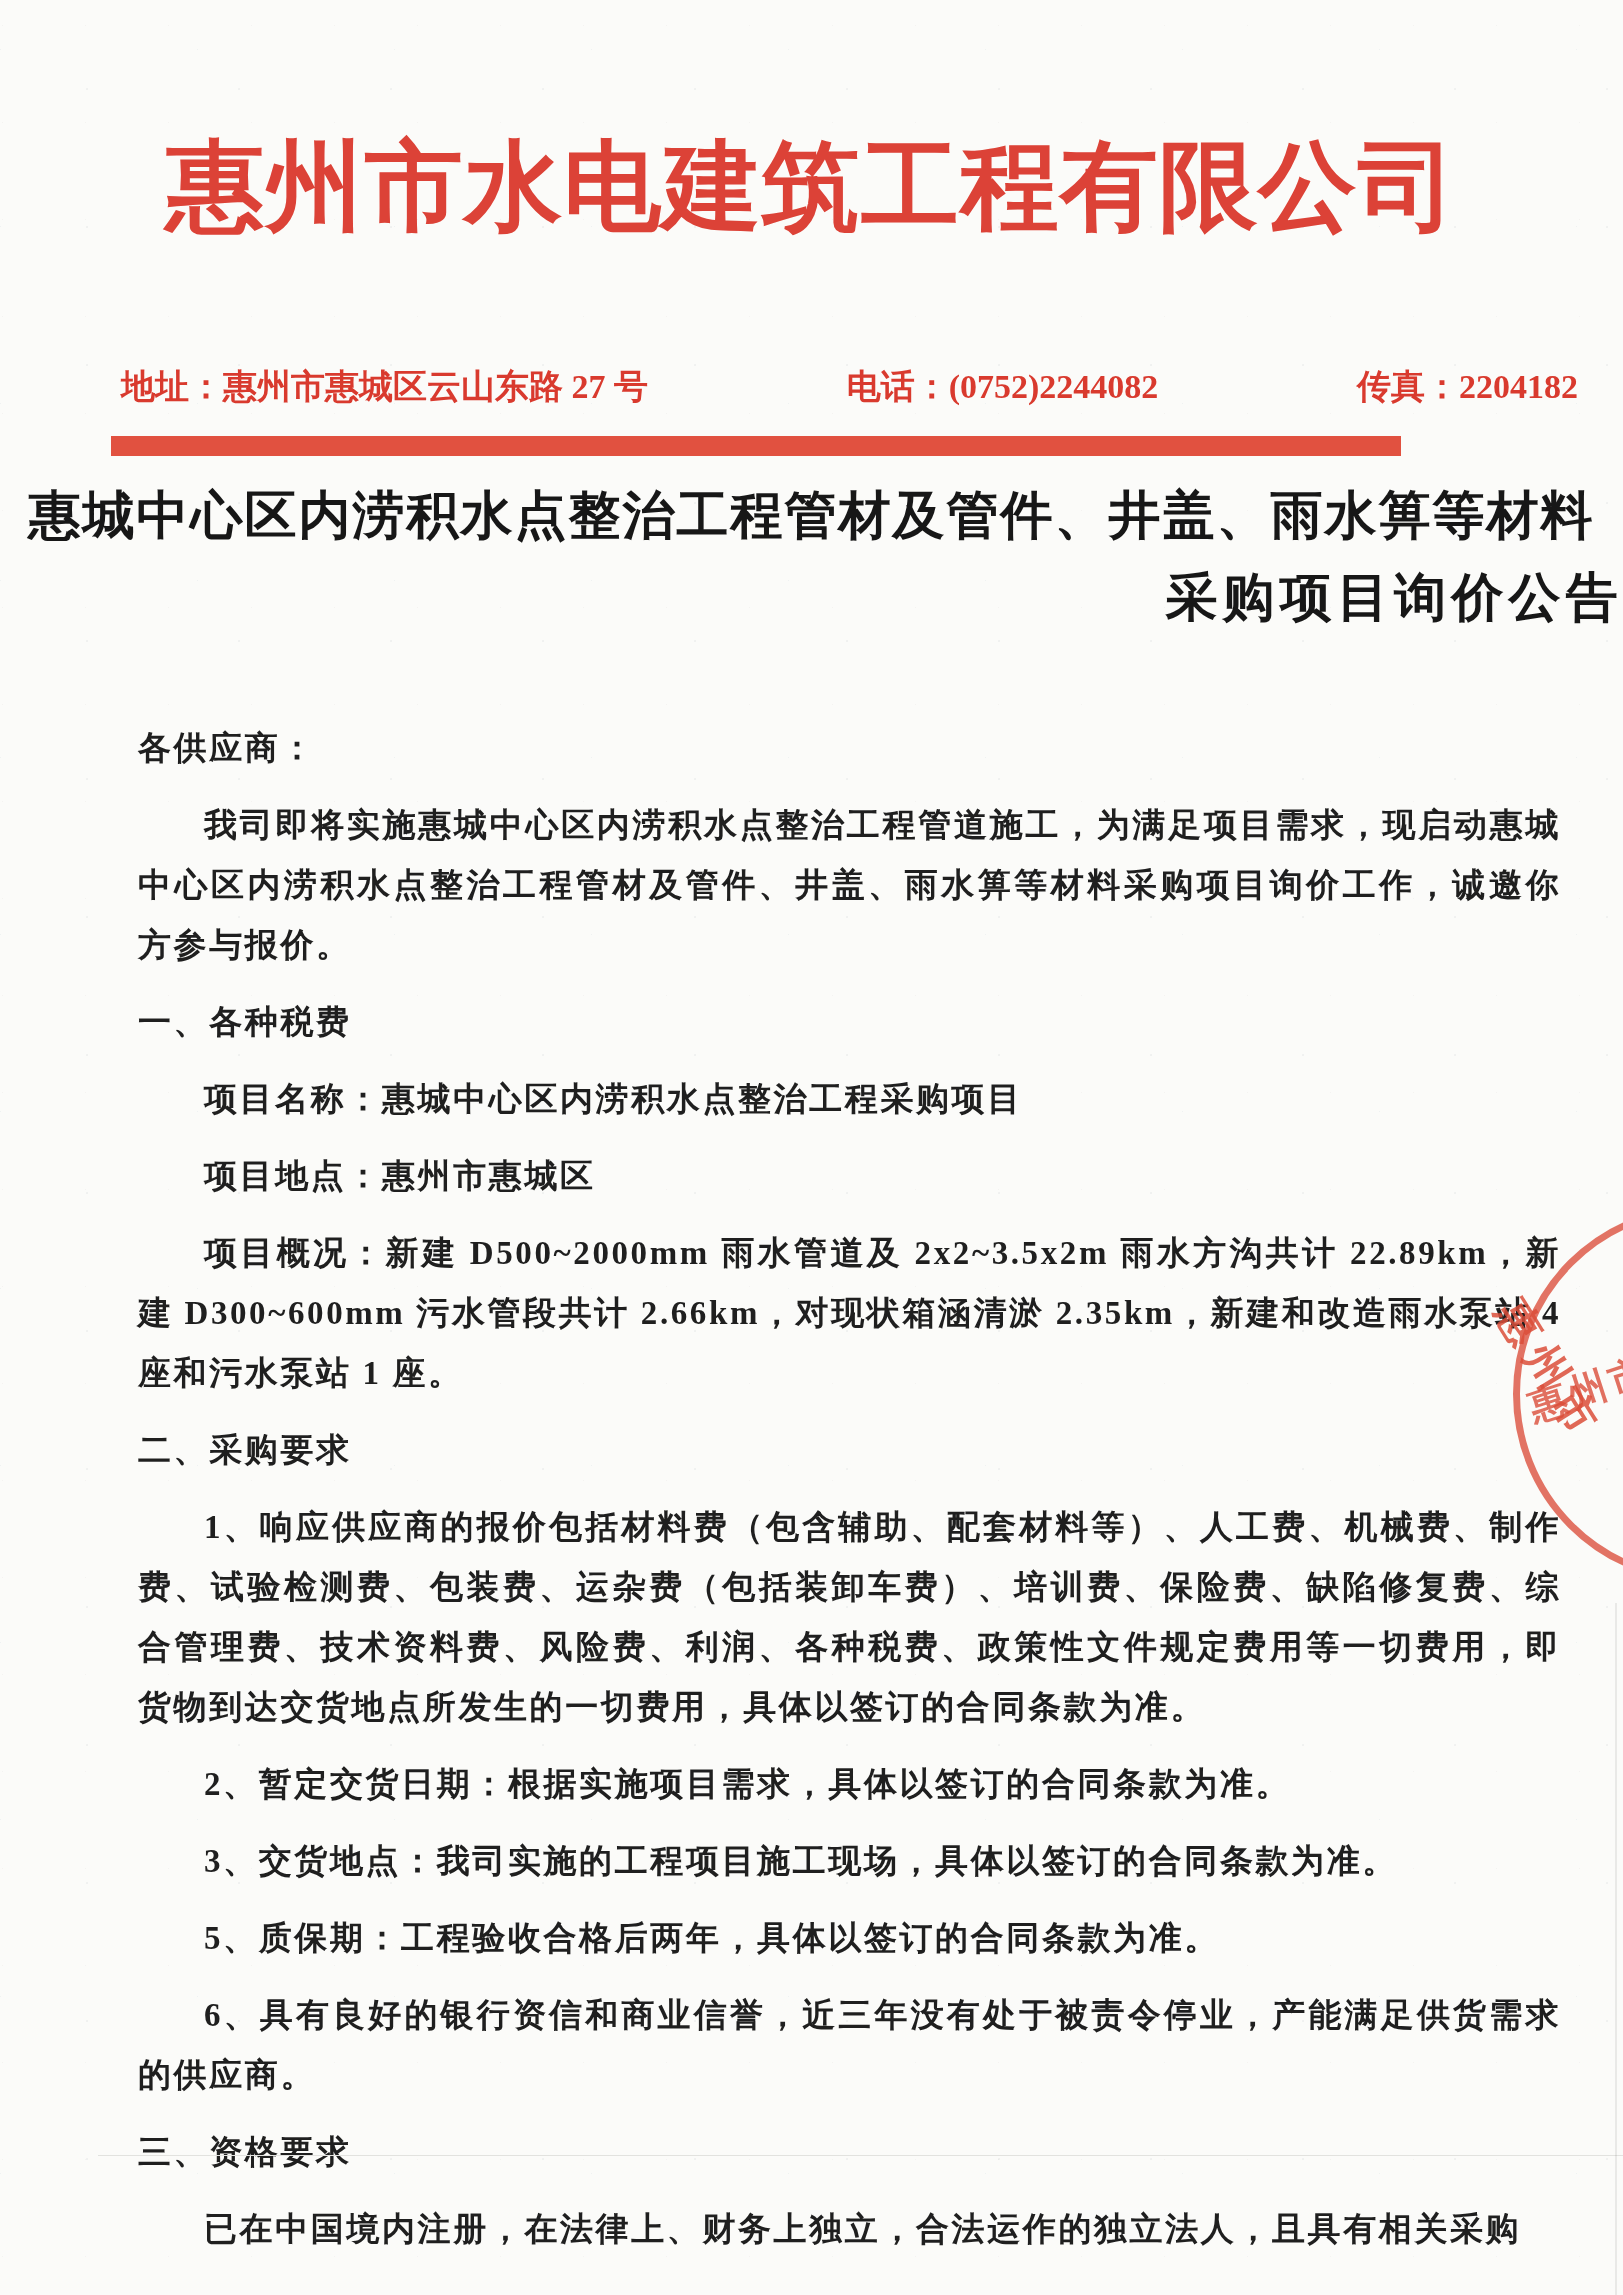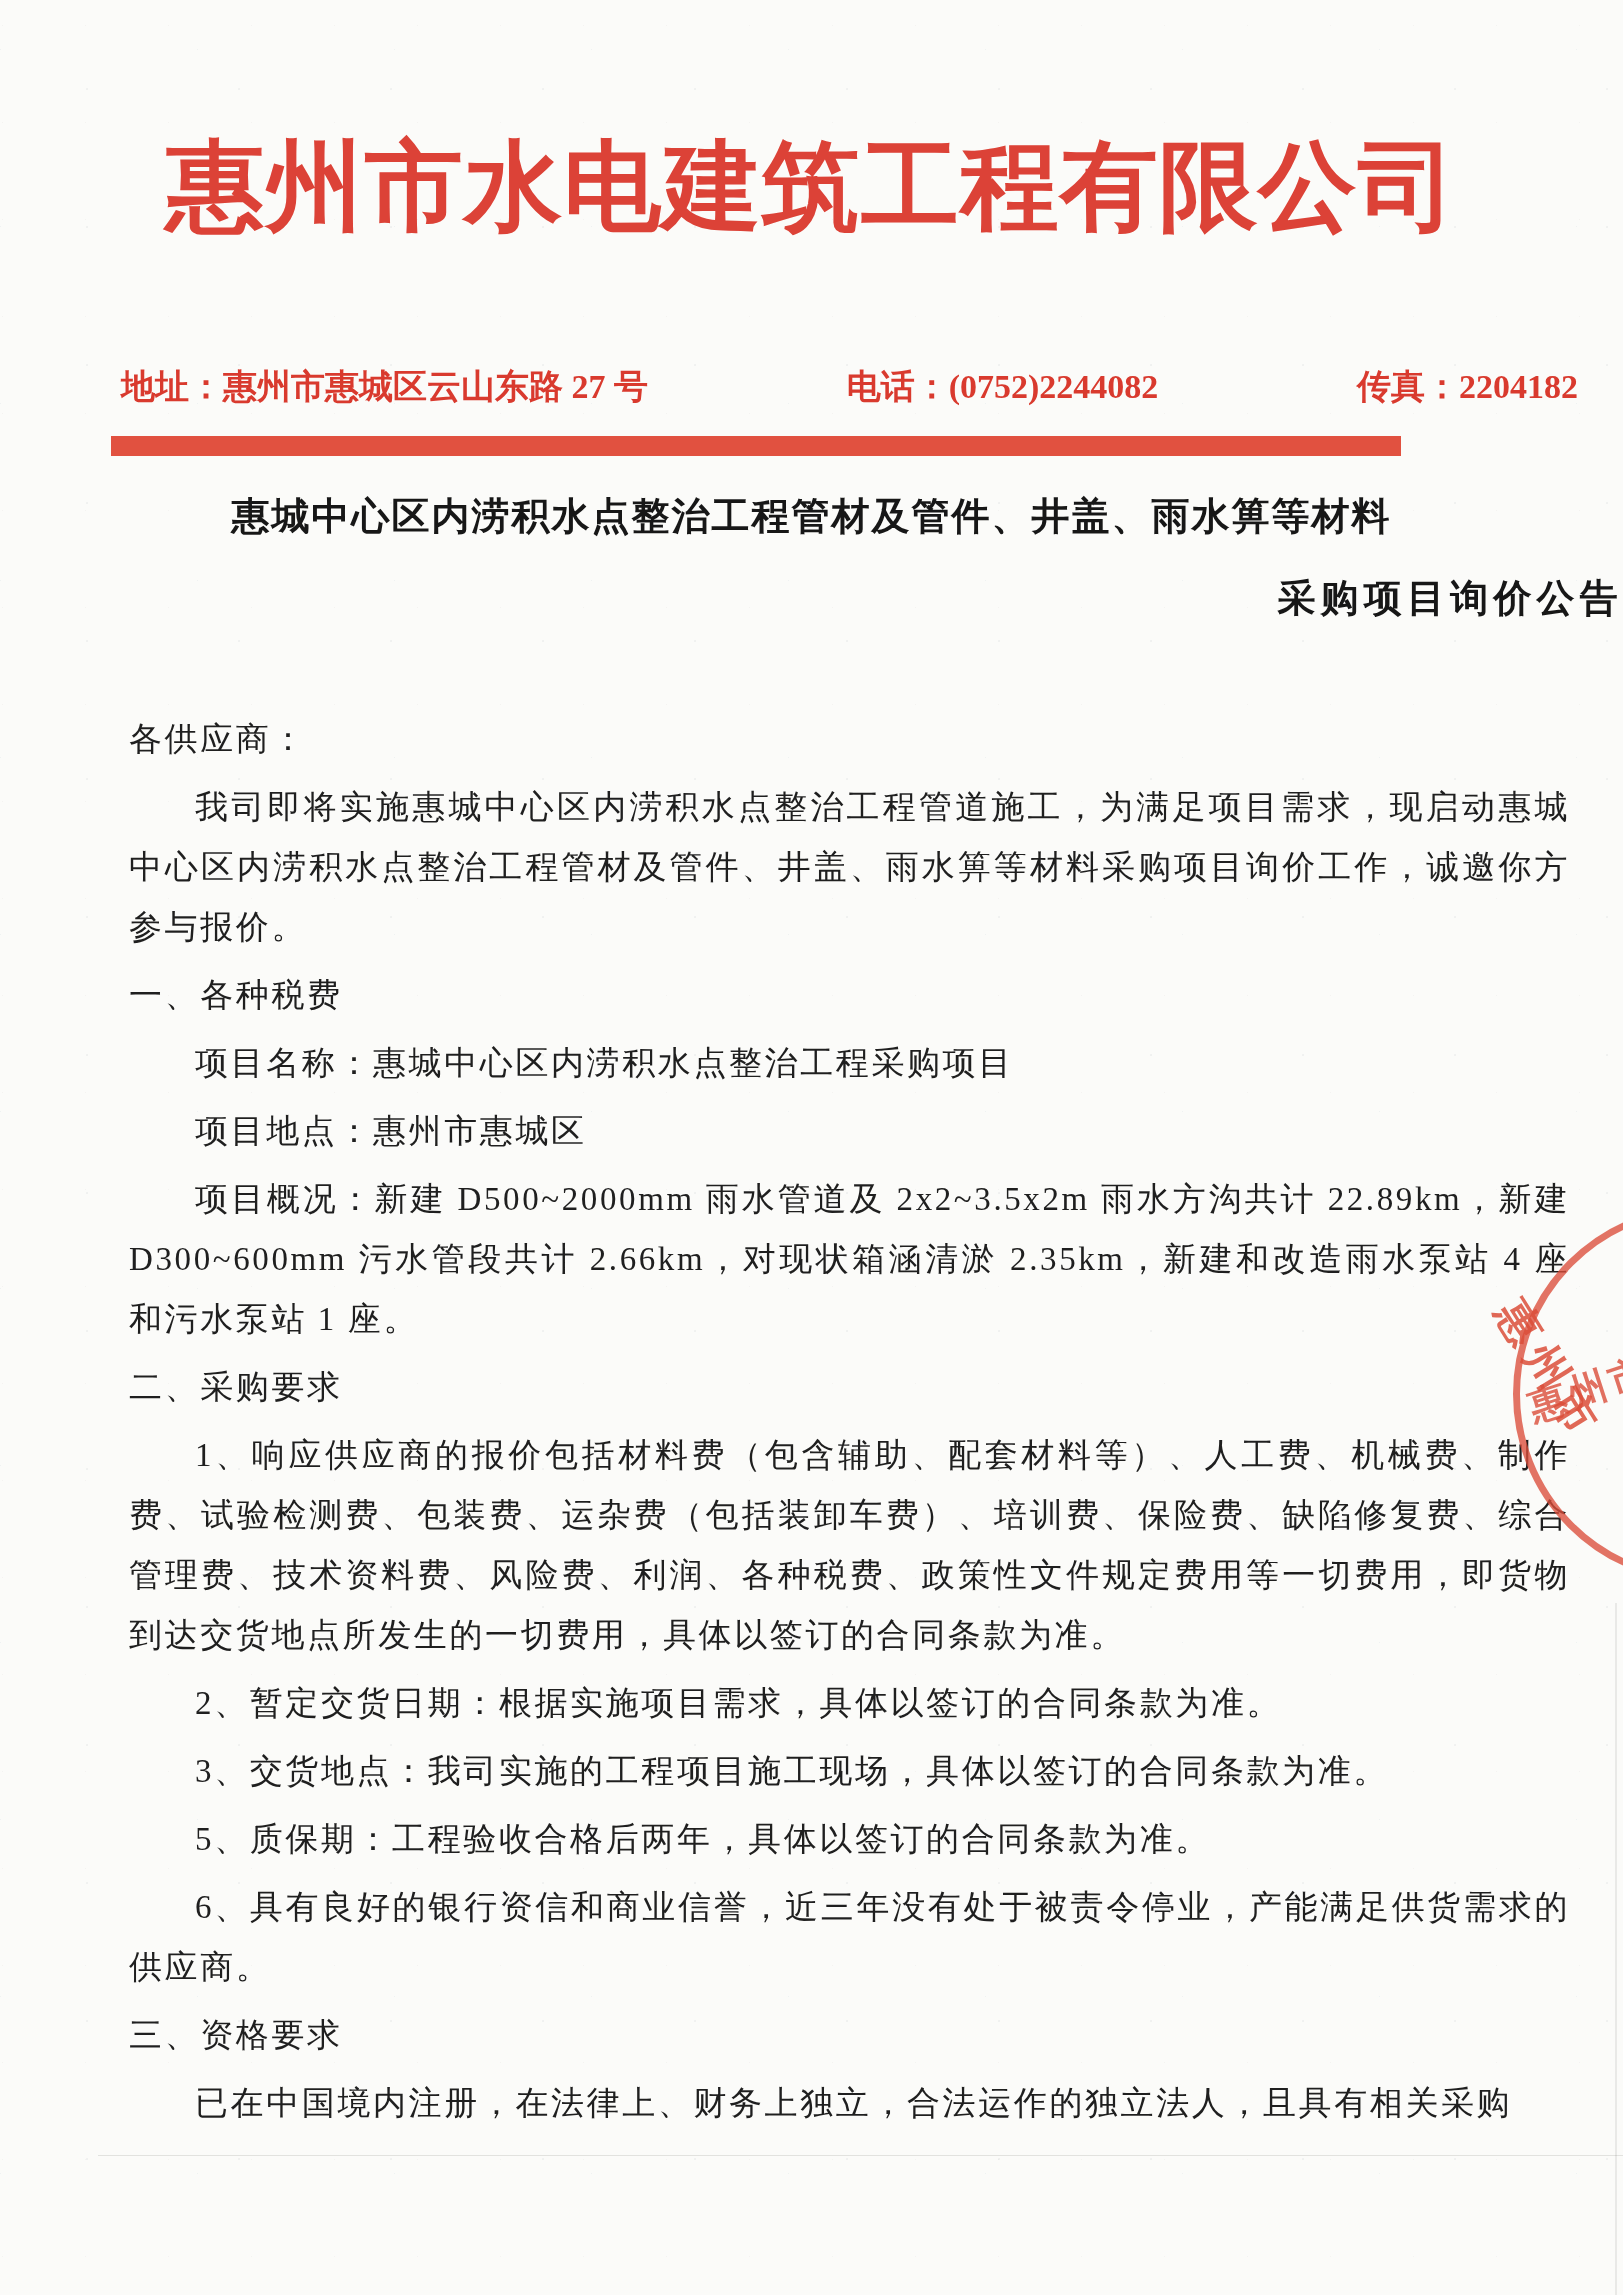--- a/index.html
+++ b/index.html
@@ -43,35 +43,35 @@
     top: 436px; left: 111px;
     width: 1290px; height: 19.6px;
     background: #e15140;
   }
   .doc-title {
     position: absolute;
     top: 475px; left: 0; width: 100%;
     text-align: center;
     color: #171717;
     font-weight: bold;
-    font-size: 38px;
+    font-size: 52px;
     line-height: 82px;
   }
   .doc-title .t1 { letter-spacing: 2px; display: block; }
   .doc-title .t2 { letter-spacing: 5.2px; display: block; text-align: right; }
   .body-text {
     position: absolute;
     top: 701px; left: 121px; width: 1457px;
     font-size: 33px;
     line-height: 60px;
     letter-spacing: 2.6px;
     color: #1f1f1f;
     text-align: justify;
   }
-  .body-text p { margin: 8px; }
+  .body-text p { margin: 17px; font-weight: bold; }
   .body-text p.indent { text-indent: 2em; }
   .body-text p.flush { text-indent: 0; }
   .stamp {
     position: absolute;
     left: 1513px; top: 1205px;
     width: 364px; height: 364px;
     border: 7.2px solid rgba(219, 77, 58, 0.78);
     border-radius: 50%;
     filter: blur(0.4px);
   }

